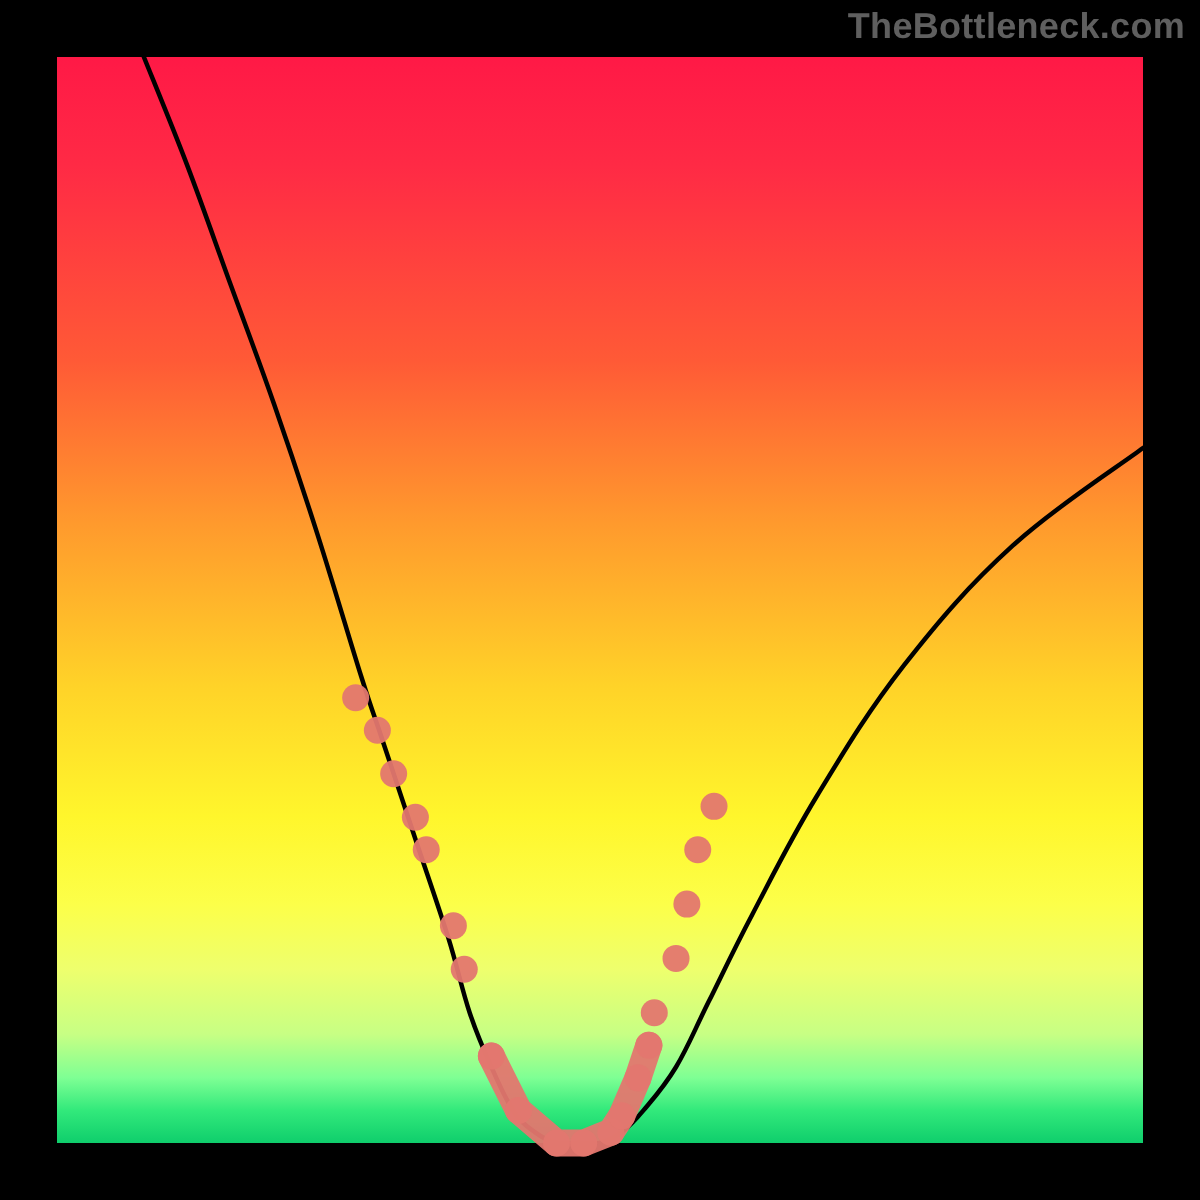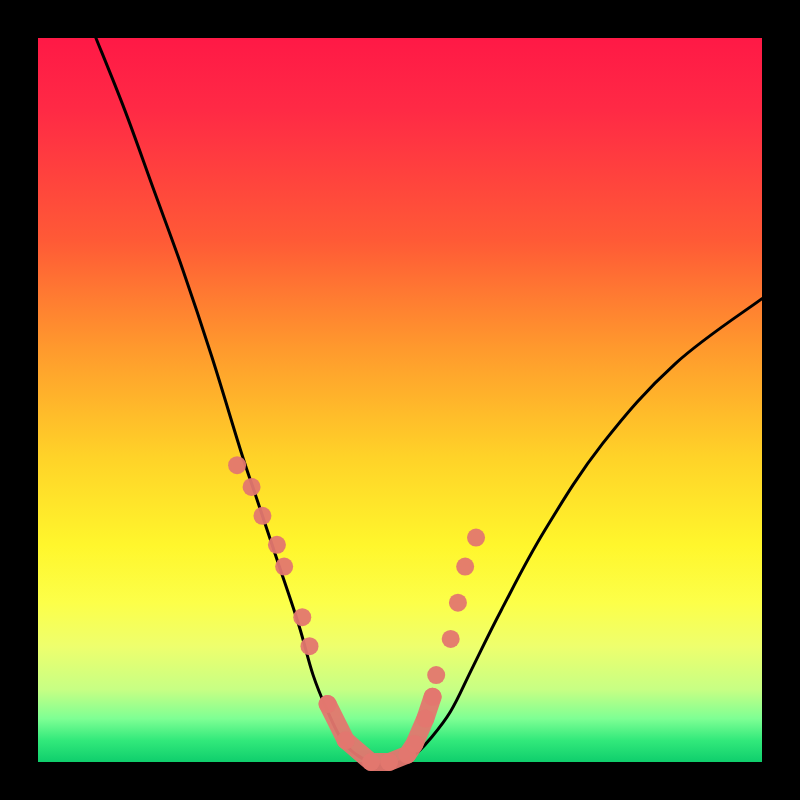--- a/index.html
+++ b/index.html
@@ -63,20 +63,21 @@
     top: 0;
     width: 724px;
     height: 724px;
     overflow: visible;
   }
 </style>
 </head>
 <body>
 
 <div class="stage">
+  <div class="watermark">TheBottleneck.com</div>
 
   <div class="plot">
     <div class="gradient"></div>
 
     <svg class="curve" viewBox="0 0 724 724" preserveAspectRatio="none">
       <g id="curve-group">
           <path d="M 57.92 0 C 63.22933333333334 13.27333333333333, 76.26133333333333 44.52599999999998, 86.88 72.39999999999998 C 97.49866666666667 100.27399999999997, 105.22133333333333 122.83866666666663, 115.84 152.03999999999996 C 126.45866666666667 181.2413333333333, 134.18133333333336 201.1513333333333, 144.8 231.67999999999995 C 155.41866666666667 262.2086666666666, 163.1413333333333 285.3766666666666, 173.76 318.55999999999995 C 184.37866666666667 351.7433333333333, 194.75600000000003 387.46066666666667, 202.72000000000003 412.68 C 210.68400000000003 437.89933333333335, 210.56333333333333 436.21000000000004, 217.2 456.12 C 223.83666666666664 476.03, 230.95600000000002 497.388, 238.92000000000002 521.28 C 246.88400000000001 545.172, 254.00333333333333 565.2026666666667, 260.64 586.44 C 267.27666666666664 607.6773333333334, 269.8106666666667 621.192, 275.12 637.12 C 280.4293333333333 653.048, 284.2906666666667 661.3739999999999, 289.6 673.3199999999999 C 294.90933333333334 685.266, 298.77066666666667 694.3159999999999, 304.08 702.28 C 309.3893333333333 710.244, 313.2506666666667 712.778, 318.56 716.76 C 323.8693333333333 720.742, 327.7306666666667 722.6726666666667, 333.04 724 C 338.34933333333333 725.3273333333333, 342.21066666666667 724, 347.52 724 C 352.8293333333333 724, 356.6906666666667 725.3273333333333, 362 724 C 367.3093333333333 722.6726666666667, 371.1706666666667 720.742, 376.48 716.76 C 381.78933333333333 712.778, 384.3233333333334 710.244, 390.96000000000004 702.28 C 397.5966666666667 694.3159999999999, 404.71599999999995 686.5933333333332, 412.67999999999995 673.3199999999999 C 420.64399999999995 660.0466666666666, 425.10866666666664 648.4626666666667, 434.4 629.88 C 443.6913333333333 611.2973333333333, 450.0866666666667 597.1793333333334, 463.36 571.96 C 476.6333333333333 546.7406666666667, 488.2173333333333 522.8486666666666, 506.79999999999995 492.32 C 525.3826666666666 461.79133333333334, 540.828 435.96866666666665, 564.72 405.44 C 588.6120000000001 374.91133333333335, 607.9186666666667 352.34666666666664, 637.12 325.79999999999995 C 666.3213333333333 299.2533333333333, 708.072 272.58599999999996, 724 260.64" fill="none" stroke="#000000" stroke-width="3" stroke-linecap="round"></path>
         </g>
       <path d="M 289.6 666.08 L 307.7 702.28 L 333.04 724 L 351.14 724 L 369.24 716.76 L 376.48 705.9 L 387.34000000000003 680.56 L 394.58000000000004 658.84" fill="none" stroke="#e3776f" stroke-width="18" stroke-linecap="round" stroke-linejoin="round" stroke-opacity="0.95"></path>
         <g id="marker-group">

